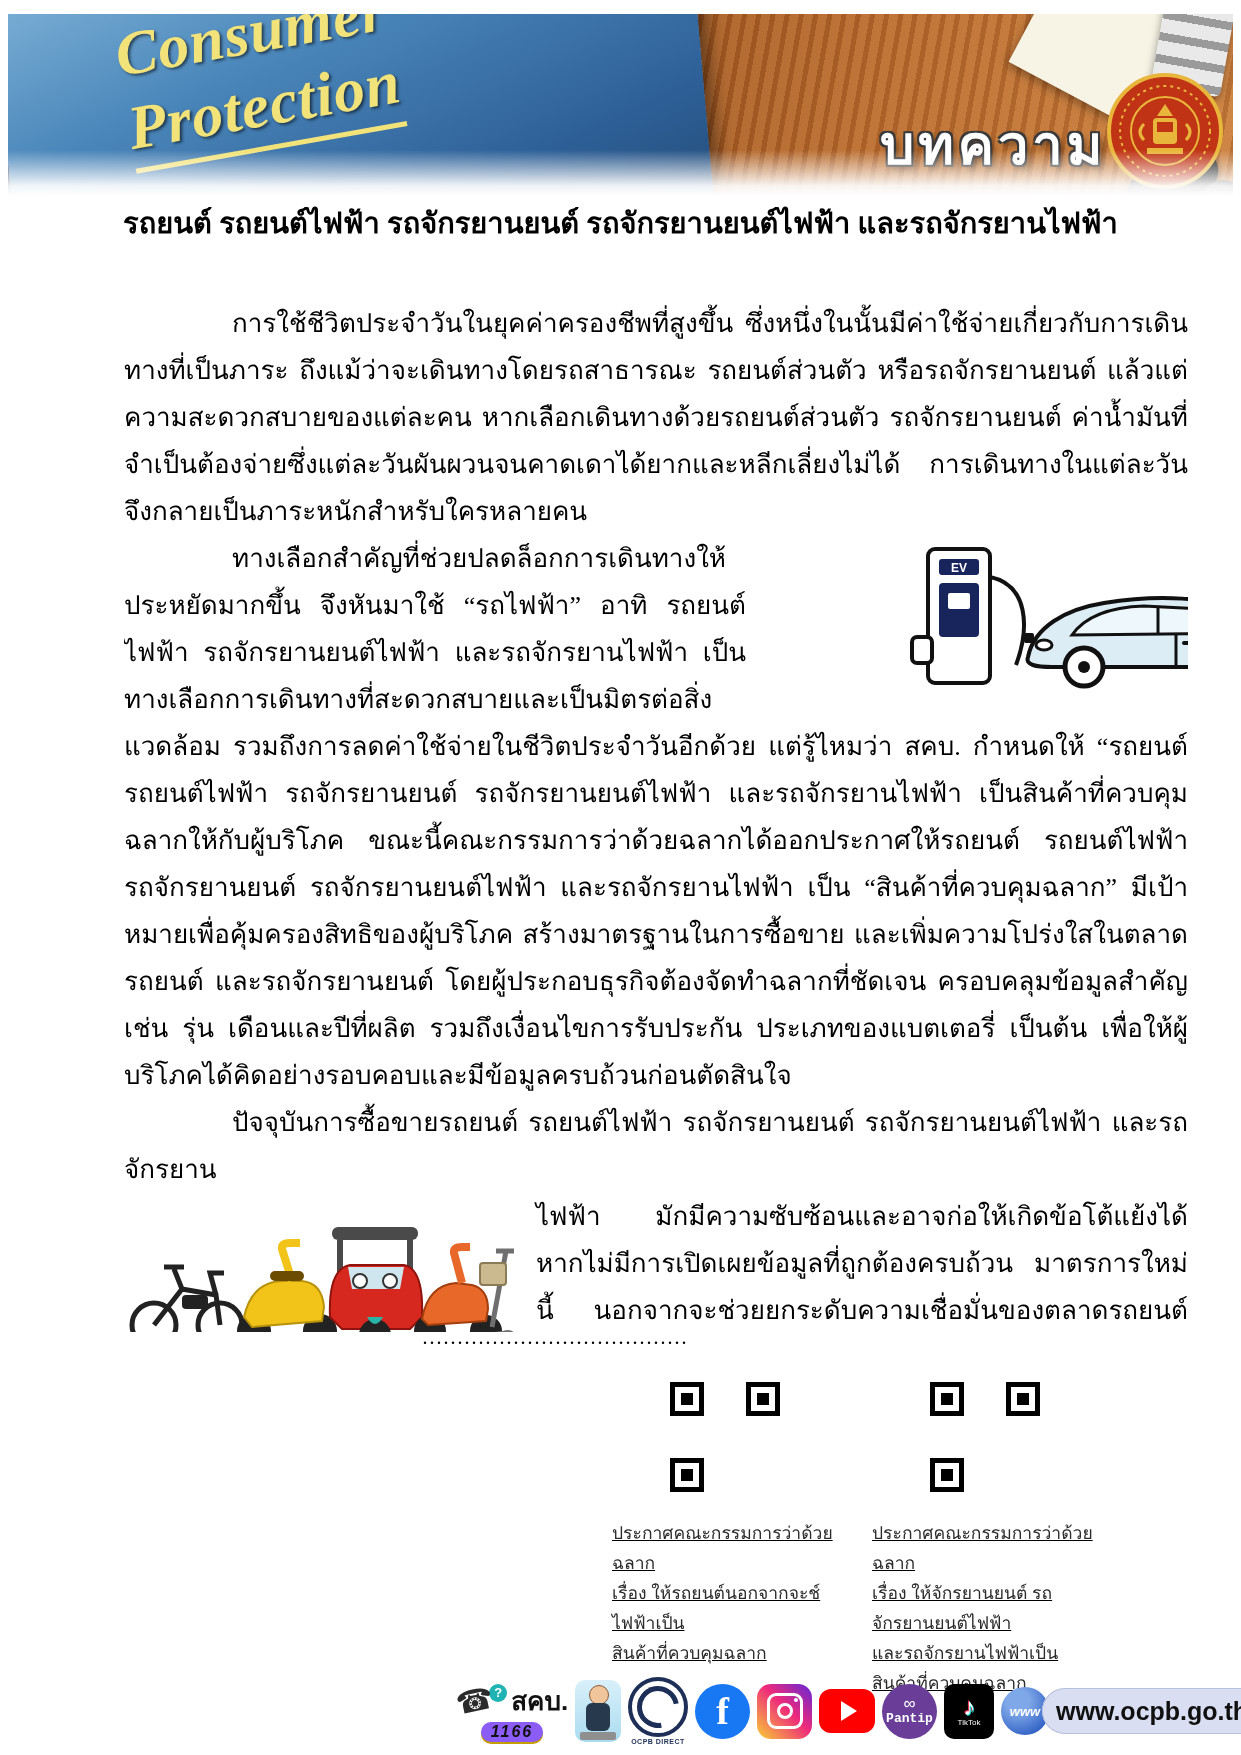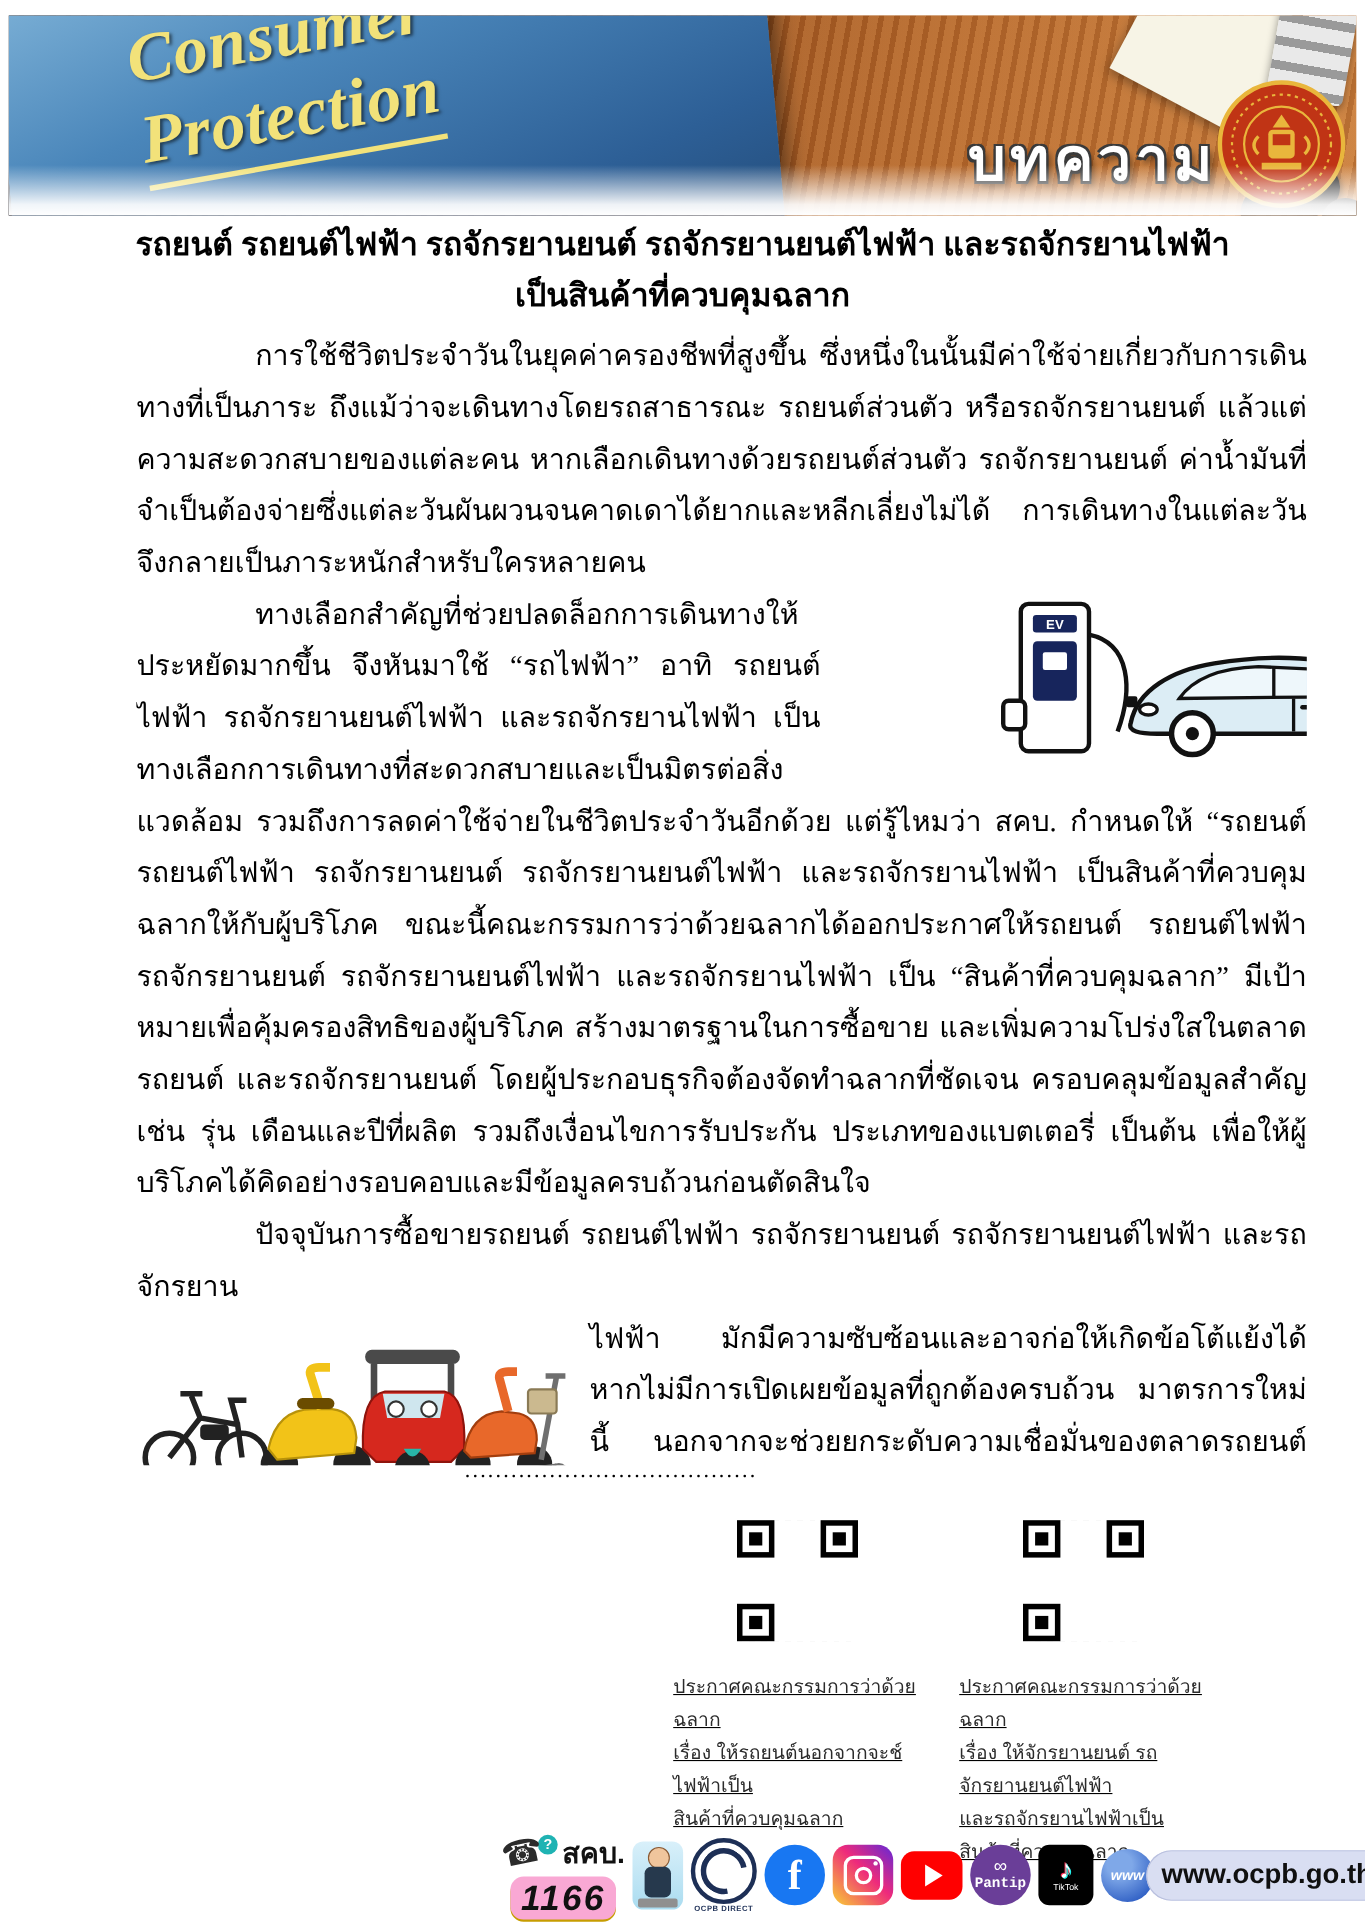--- a/index.html
+++ b/index.html
@@ -99,22 +99,22 @@
   
   .footer{position:absolute;right:10px;bottom:10px;width:775px;}
   .icons-row{display:flex;align-items:center;gap:7px;font-family:"Liberation Sans","DejaVu Sans",sans-serif;}
   .hotline{display:flex;flex-direction:column;align-items:center;width:112px;}
   .hotline-top{display:flex;align-items:center;gap:4px;}
   .phone-glyph{font-size:30px;color:#2b2b2b;transform:rotate(-12deg);}
   .q-bubble{width:18px;height:18px;border-radius:50%;background:#1fb3b3;color:#fff;font-size:13px;
     font-weight:bold;text-align:center;line-height:18px;margin-left:-8px;margin-top:-16px;}
   .hotline-name{font-size:26px;font-weight:bold;color:#111;}
   .hotline-num{
-    margin-top:1px;background:#f9a8d4;border-radius:12px;padding:1px 10px;
-    font-size:32px;font-weight:bold;font-style:italic;color:#111;
+    margin-top:1px;background:#8b5cf6;border-radius:12px;padding:1px 10px;
+    font-size:16px;font-weight:bold;font-style:italic;color:#111;
     box-shadow:0 2px 0 #c79d00;letter-spacing:2px;
   }
   .mascot{width:46px;height:62px;border-radius:10px;background:linear-gradient(180deg,#d9f0fa,#aadcf0);
     position:relative;flex:0 0 auto;}
   .mascot .head{position:absolute;left:14px;top:5px;width:18px;height:18px;border-radius:50%;background:#f0c59c;border:1px solid #8a5a34;}
   .mascot .bodyshape{position:absolute;left:11px;top:23px;width:24px;height:28px;border-radius:6px;background:#26394d;}
   .mascot .base{position:absolute;left:5px;bottom:2px;width:36px;height:8px;background:#8f8f8f;border-radius:2px;}
   .icon-circle{width:55px;height:55px;border-radius:50%;display:flex;align-items:center;justify-content:center;flex:0 0 auto;}
   .ocpb-direct{flex:0 0 auto;display:flex;flex-direction:column;align-items:center;}
   .ocpb-ring{width:52px;height:52px;border-radius:50%;border:4px solid #1d2f56;display:flex;align-items:center;justify-content:center;background:#fff;}
@@ -174,21 +174,20 @@
     <rect x="47" y="46" width="24" height="26" rx="4" fill="#e9b63c"></rect>
     <rect x="51" y="50" width="16" height="10" fill="#c03415"></rect>
     <path d="M41 76 h36 v6 h-36 z" fill="#e9b63c"></path>
     <path d="M38 52 q-8 8 0 16 M80 52 q8 8 0 16" stroke="#e9b63c" stroke-width="3" fill="none"></path>
   </svg>
   <div class="header-fade"></div>
 </div>
 
 <div class="doc-title">
   <div>รถยนต์ รถยนต์ไฟฟ้า รถจักรยานยนต์ รถจักรยานยนต์ไฟฟ้า และรถจักรยานไฟฟ้า</div>
-  <div>เป็นสินค้าที่ควบคุมฉลาก</div>
 </div>
 
 <div class="body-text">
   <p class="indent">การใช้ชีวิตประจำวันในยุคค่าครองชีพที่สูงขึ้น ซึ่งหนึ่งในนั้นมีค่าใช้จ่ายเกี่ยวกับการเดินทางที่เป็นภาระ ถึงแม้ว่าจะเดินทางโดยรถสาธารณะ รถยนต์ส่วนตัว หรือรถจักรยานยนต์ แล้วแต่ความสะดวกสบายของแต่ละคน หากเลือกเดินทางด้วยรถยนต์ส่วนตัว รถจักรยานยนต์ ค่าน้ำมันที่จำเป็นต้องจ่ายซึ่งแต่ละวันผันผวนจนคาดเดาได้ยากและหลีกเลี่ยงไม่ได้ การเดินทางในแต่ละวันจึงกลายเป็นภาระหนักสำหรับใครหลายคน</p>
   <p class="indent">
     <span class="float-ev">
       <svg viewBox="0 0 420 152" width="420" height="152">
 
         <rect x="52" y="8" width="62" height="134" rx="7" fill="#fff" stroke="#111" stroke-width="4"></rect>
         <rect x="63" y="18" width="40" height="16" rx="3" fill="#17255c"></rect>

